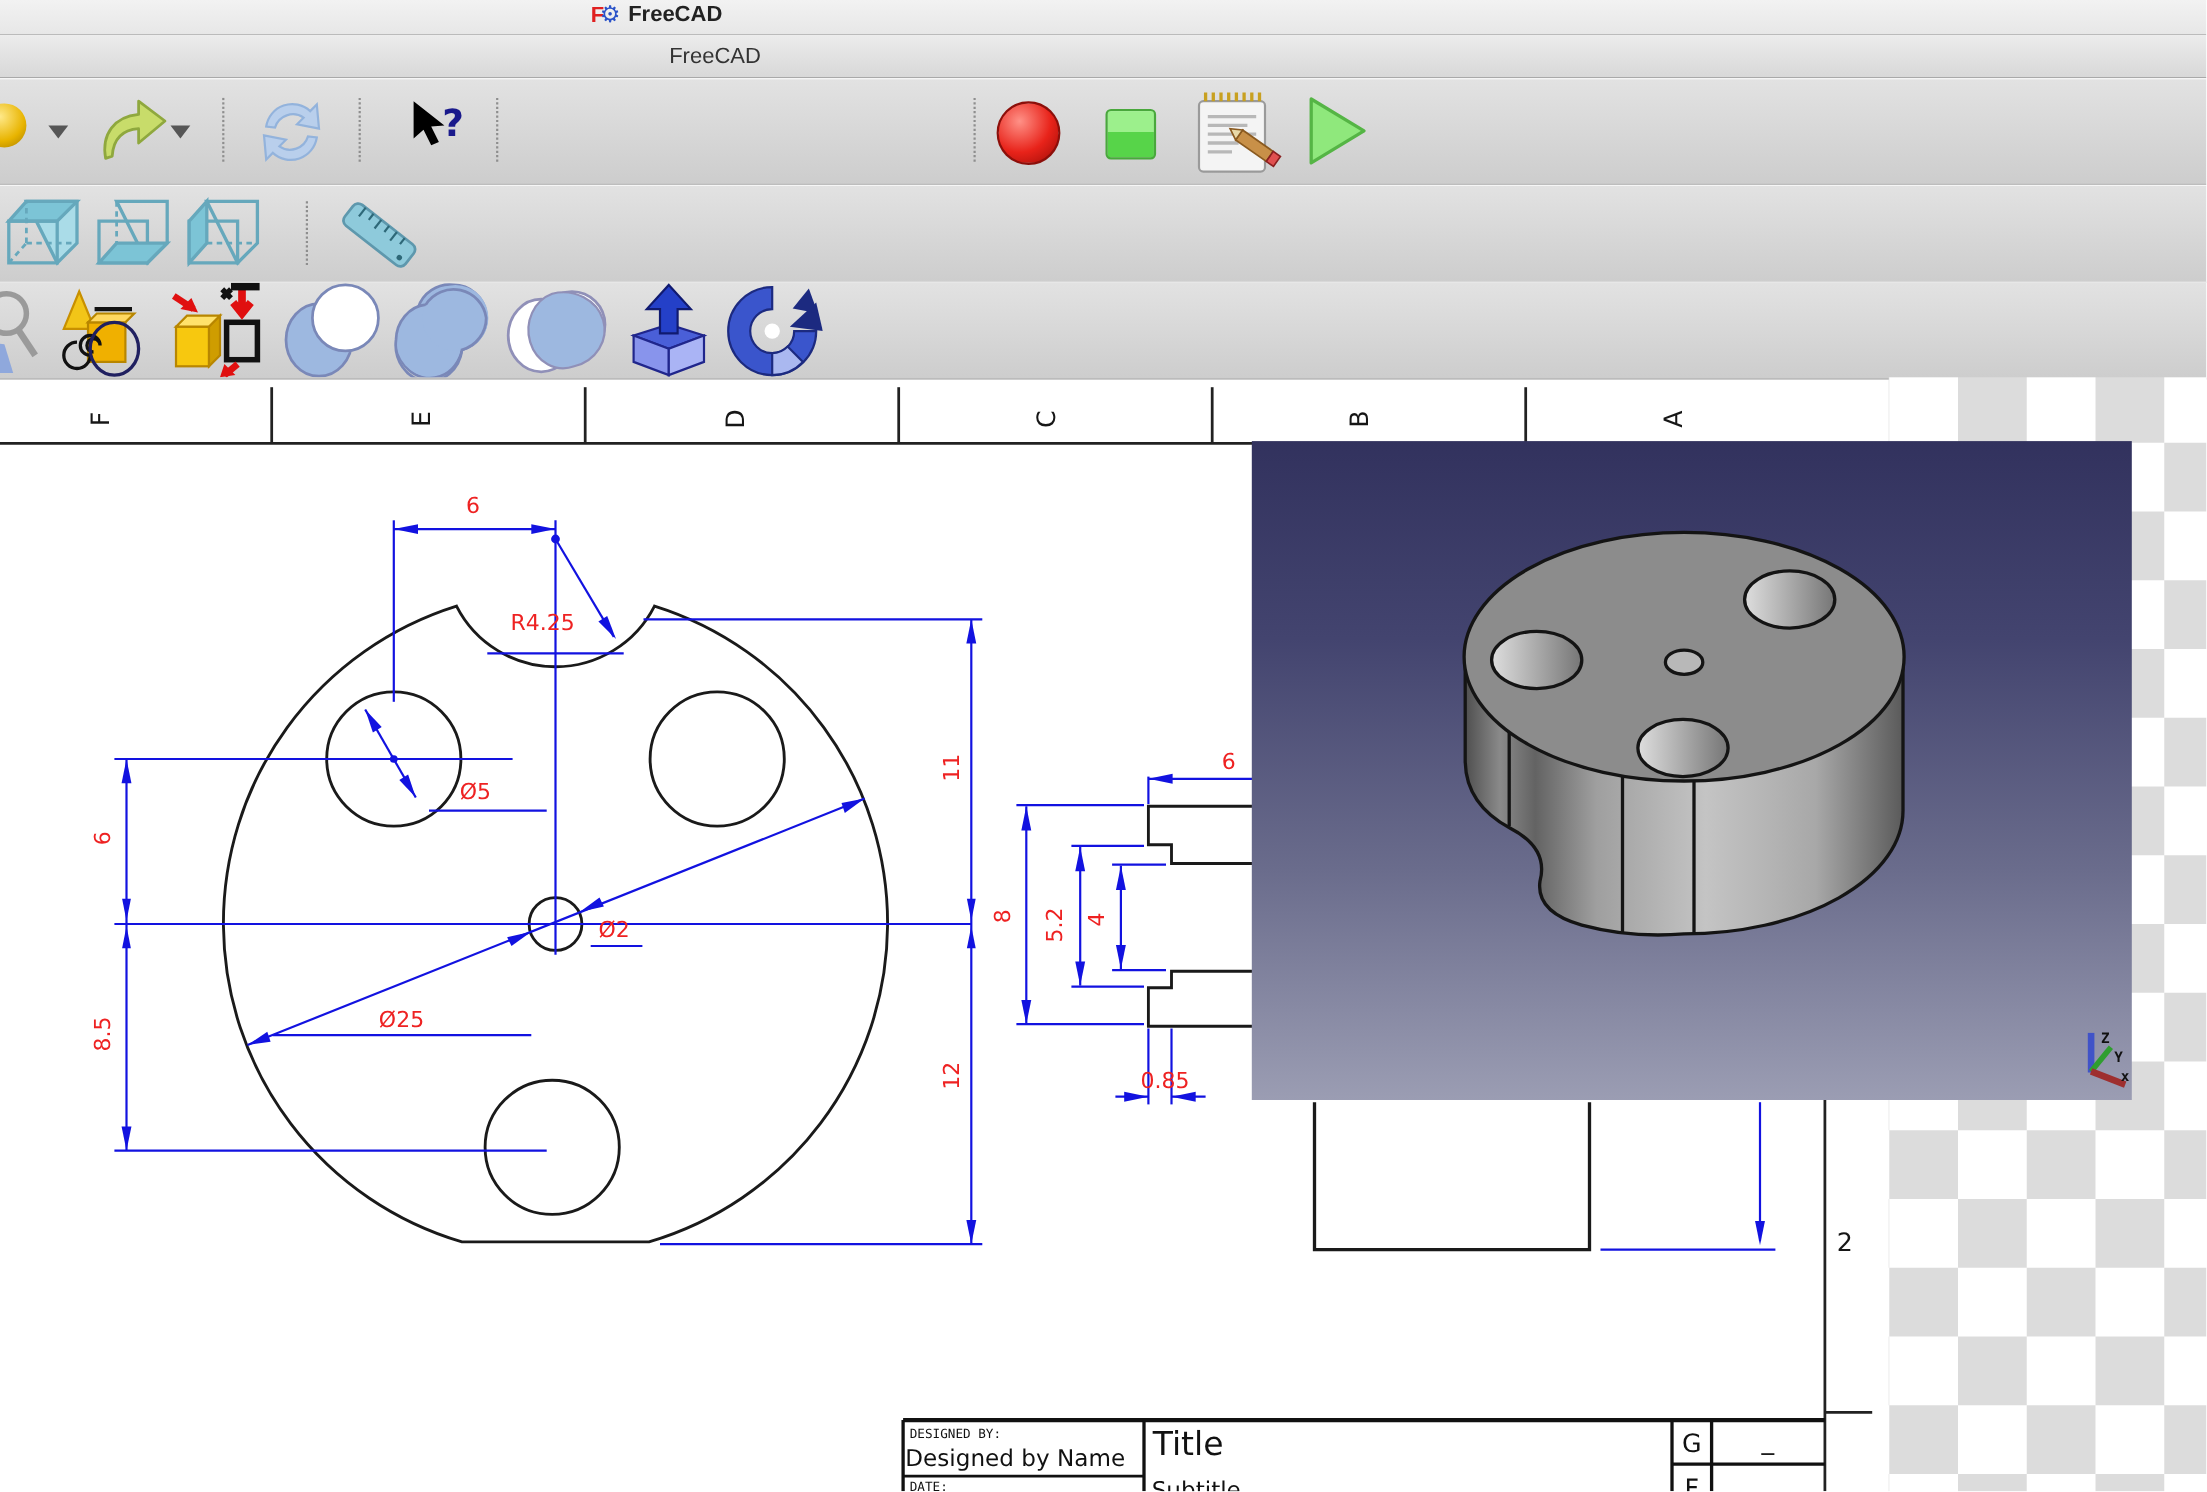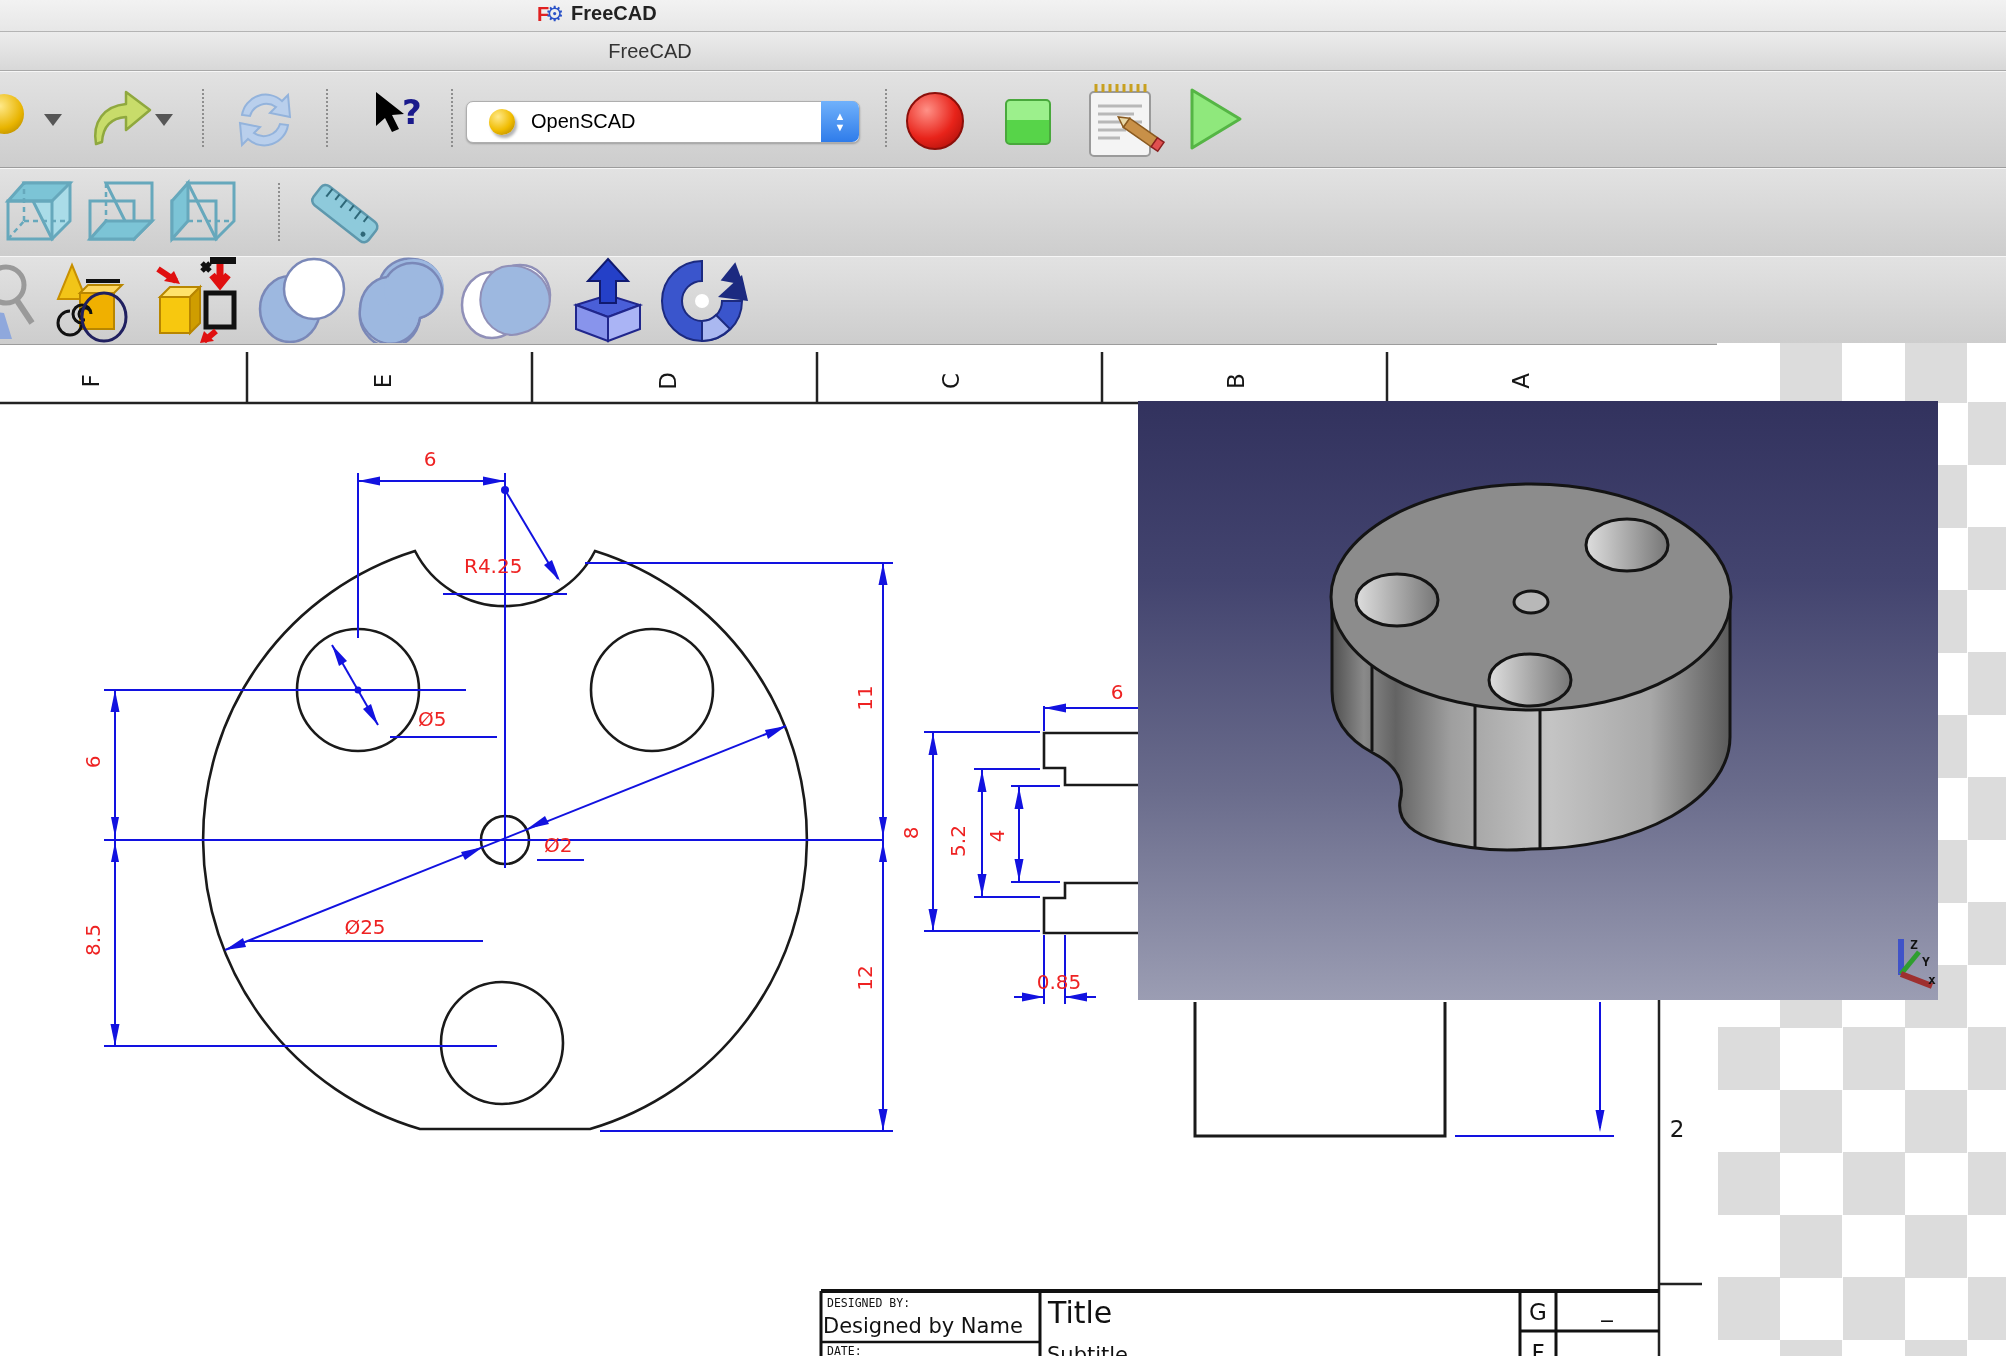--- a/index.html
+++ b/index.html
@@ -96,28 +96,20 @@
       <path d="M58 40 A24 24 0 0 1 18 54 L12 60 L10 38 L30 42 L24 48 A17 17 0 0 0 50 39 Z" fill="#b9cfec" stroke="#93b3dc" stroke-width="2"></path>
     </svg>
     <div class="sep" style="left:326px;"></div>
 
     <svg class="ticon" style="left:372px;top:18px;" width="56" height="56" viewBox="0 0 56 56">
       <path d="M4 2 L4 36 L13 28 L20 42 L27 39 L20 25 L32 24 Z" fill="#000"></path>
       <text x="30" y="34" font-size="34" font-weight="bold" fill="#1a1a8c" font-family="DejaVu Sans, sans-serif">?</text>
     </svg>
     <div class="sep" style="left:451px;"></div>
 
-    <div id="wbselect">
-      <span class="ball"></span>
-      <span class="lbl">OpenSCAD</span>
-      <span class="cap">
-          <span>▲</span>
-          <span>▼</span>
-        </span>
-    </div>
     <div class="sep" style="left:885px;"></div>
     <div id="rec" class="ticon"></div>
     <div id="stopbtn" class="ticon"></div>
 
     <svg class="ticon" style="left:1076px;top:8px;" width="90" height="82" viewBox="0 0 90 82">
       <rect x="14" y="12" width="60" height="64" rx="4" fill="#f4f4f4" stroke="#9a9a9a" stroke-width="2"></rect>
       <g stroke="#c8a020" stroke-width="3">
         <path d="M20 12 L20 4"></path>
           <path d="M27 12 L27 4"></path>
           <path d="M34 12 L34 4"></path>

